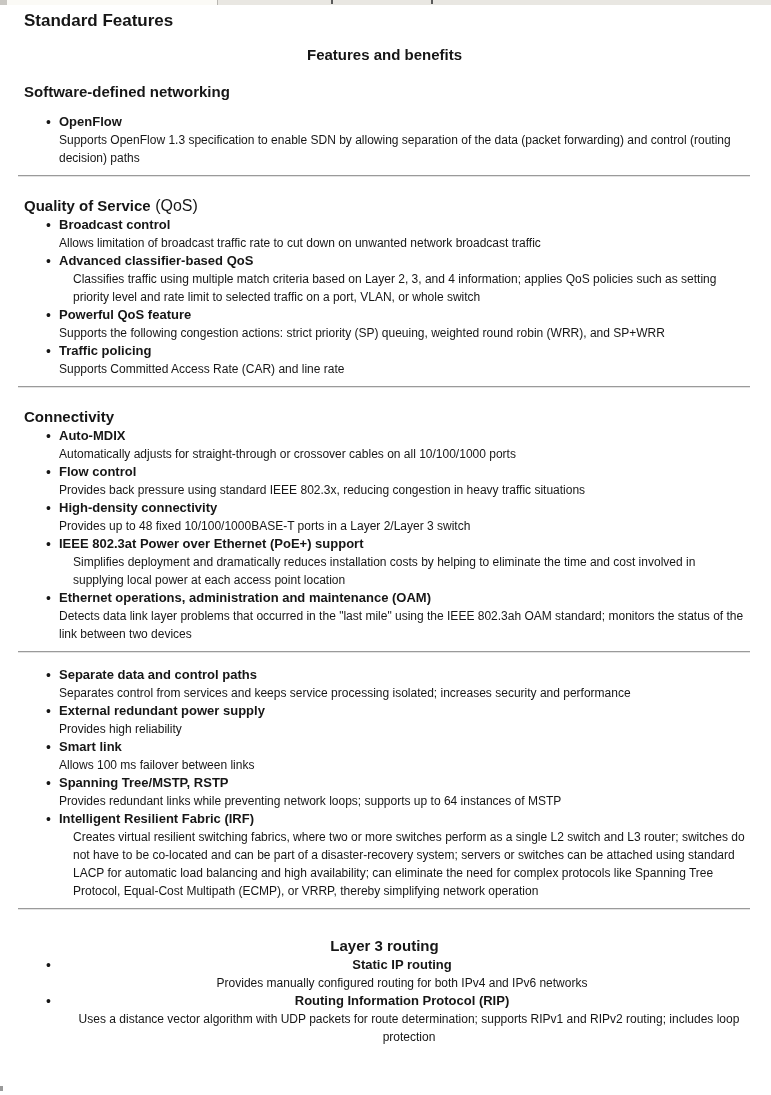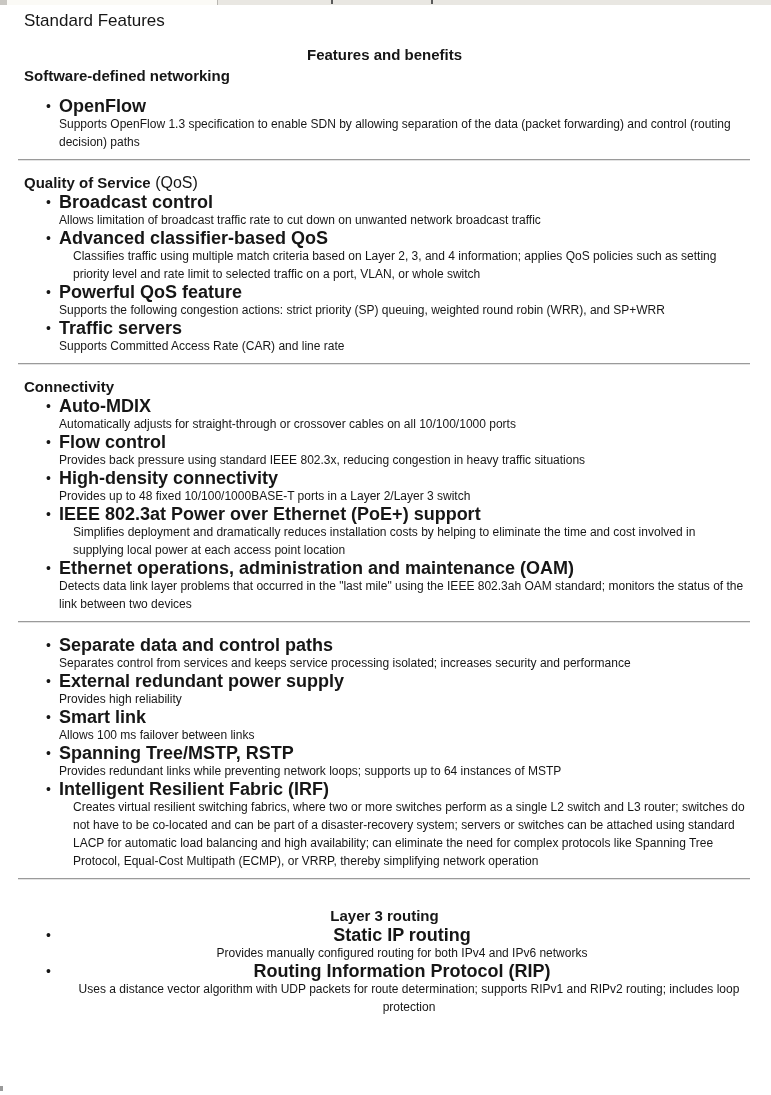--- a/index.html
+++ b/index.html
@@ -27,49 +27,49 @@
   .tab-remnant .tab-edge {
     position: absolute; left: 0; top: 0;
     width: 7px; height: 5px; background: #c9c7c2;
   }
   .desc-mark { position: absolute; top: 0; width: 2px; height: 4px; background: #5a5a5a; }
   .desc-mark.m1 { left: 331px; }
   .desc-mark.m2 { left: 431px; }
 
   
   h1 {
-    font-size: 17px; line-height: 20px; font-weight: 400;
+    font-size: 17px; line-height: 20px; font-weight: 700;
     margin: 6px 26px 0 24px;
   }
   h2 {
     font-size: 15px; line-height: 17px; font-weight: 700;
     margin: 15px 26px 0 24px;
     text-align: center;
   }
   .section-heading {
     font-size: 15px; line-height: 17px; font-weight: 700;
-    margin: 4px 26px 2px 24px;
+    margin: 20px 26px 2px 24px;
   }
   .section-heading .suffix { font-weight: 400; font-size: 16px; }
 
   
   .feature-list {
     list-style: none;
     margin: 0;
     padding: 0 26px 0 45px;
   }
   .section:first-of-type .feature-list { margin-top: 13px; }
   .feature { position: relative; padding-left: 14px; }
   .bullet {
     position: absolute; left: 1px; top: 0;
     font-size: 14px; line-height: 18px; color: #161616;
   }
   .feature-title {
     font-weight: 700;
-    font-size: 18px; line-height: 18px;
+    font-size: 13px; line-height: 18px;
   }
   .feature-desc {
     font-weight: 400;
     font-size: 12px; line-height: 18px;
   }
   .feature-desc.indented { padding-left: 14px; }
 
   
   hr.divider {
     border: none;
@@ -130,21 +130,21 @@
   </li>
 
   <li class="feature">
     <span class="bullet">•</span>
     <div class="feature-title">Powerful QoS feature</div>
     <div class="feature-desc">Supports the following congestion actions: strict priority (SP) queuing, weighted round robin (WRR), and SP+WRR</div>
   </li>
 
   <li class="feature">
     <span class="bullet">•</span>
-    <div class="feature-title">Traffic servers</div>
+    <div class="feature-title">Traffic policing</div>
     <div class="feature-desc">Supports Committed Access Rate (CAR) and line rate</div>
   </li>
 </ul>
   </div>
 <hr class="divider">
   <div class="section">
     <h3 class="section-heading"><span>Connectivity</span><span class="suffix"></span></h3>
     <ul class="feature-list">
   <li class="feature">
     <span class="bullet">•</span>

